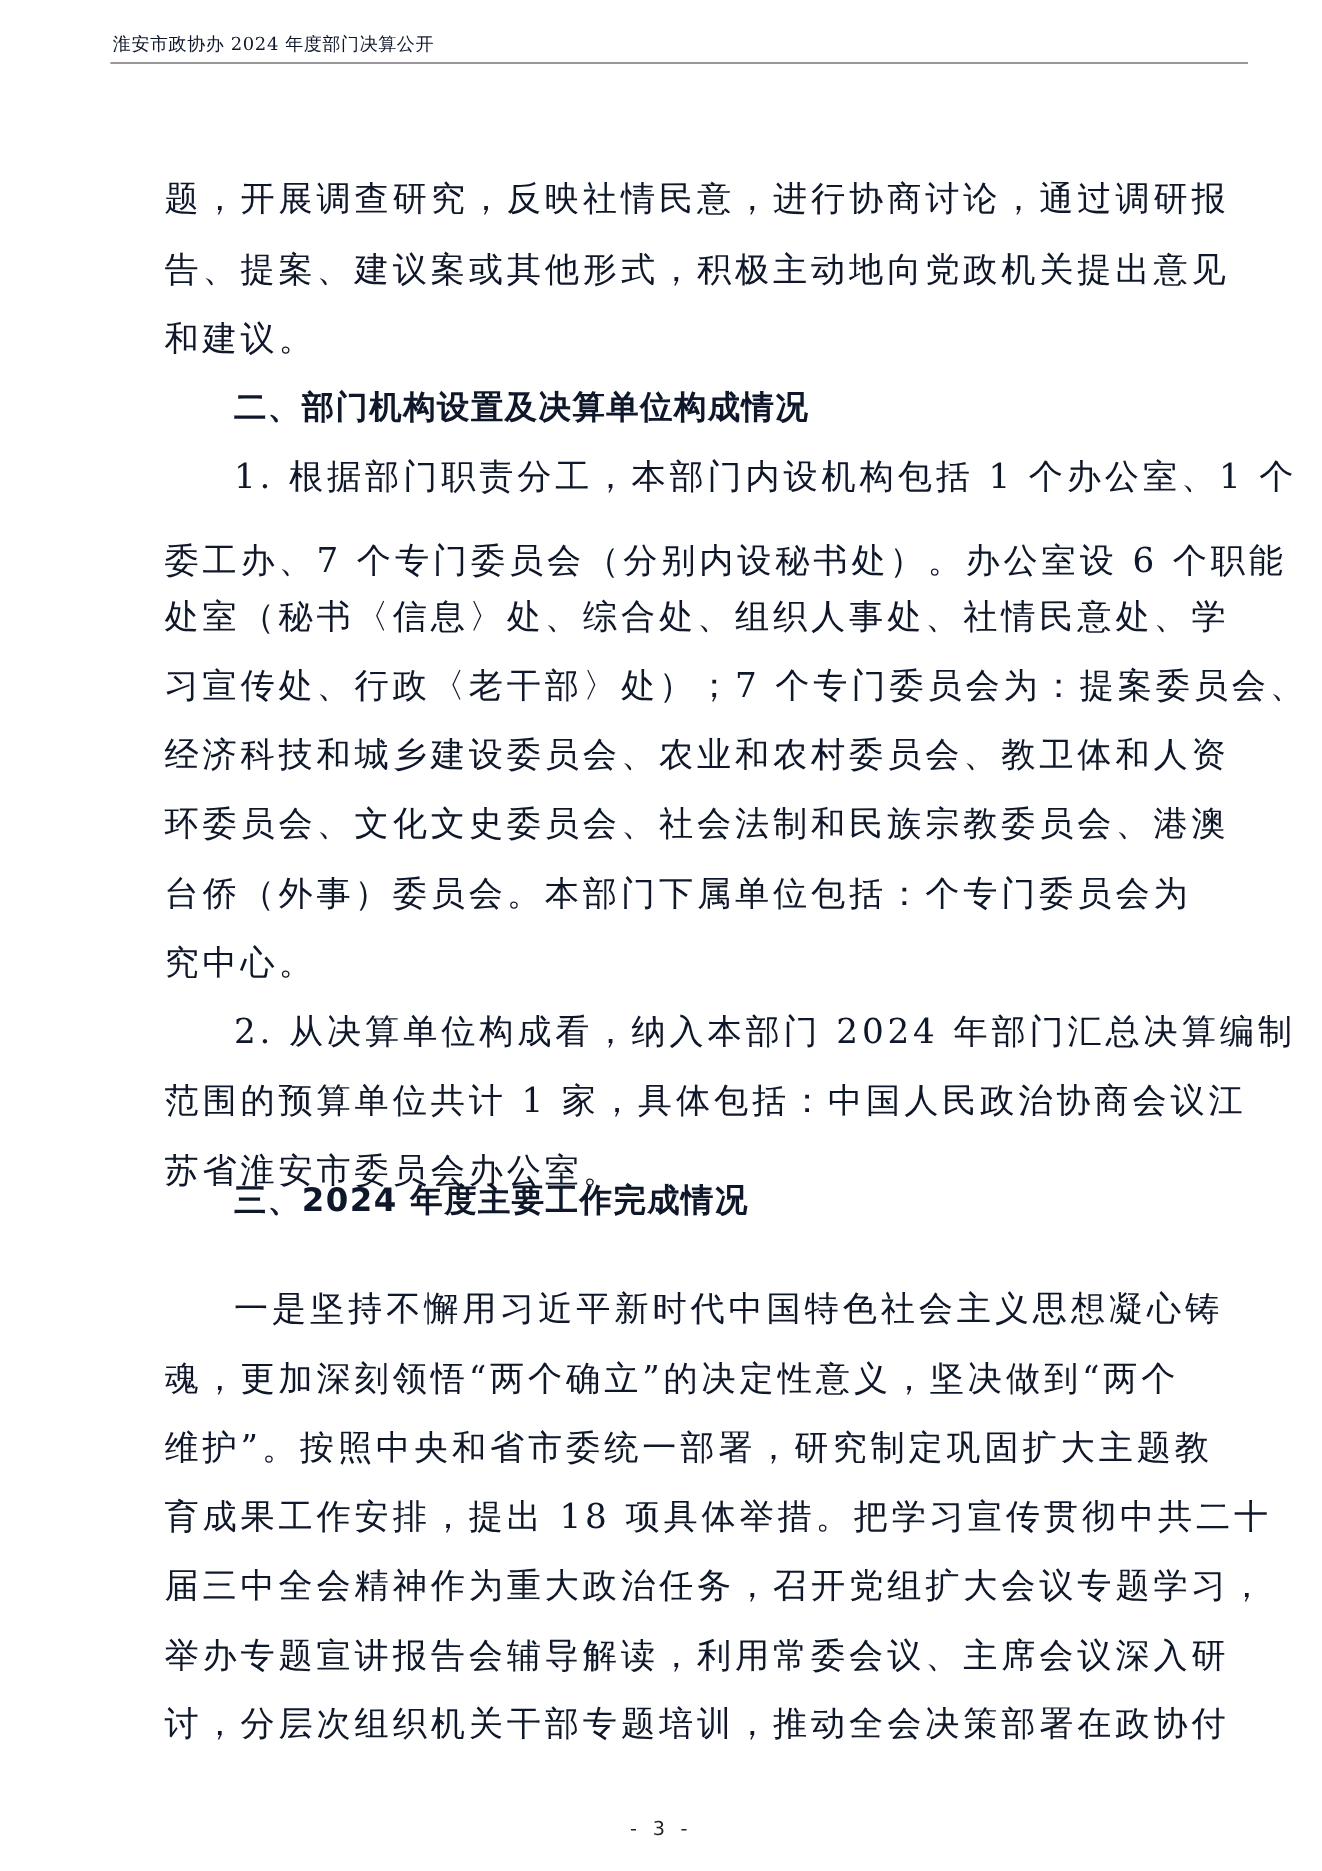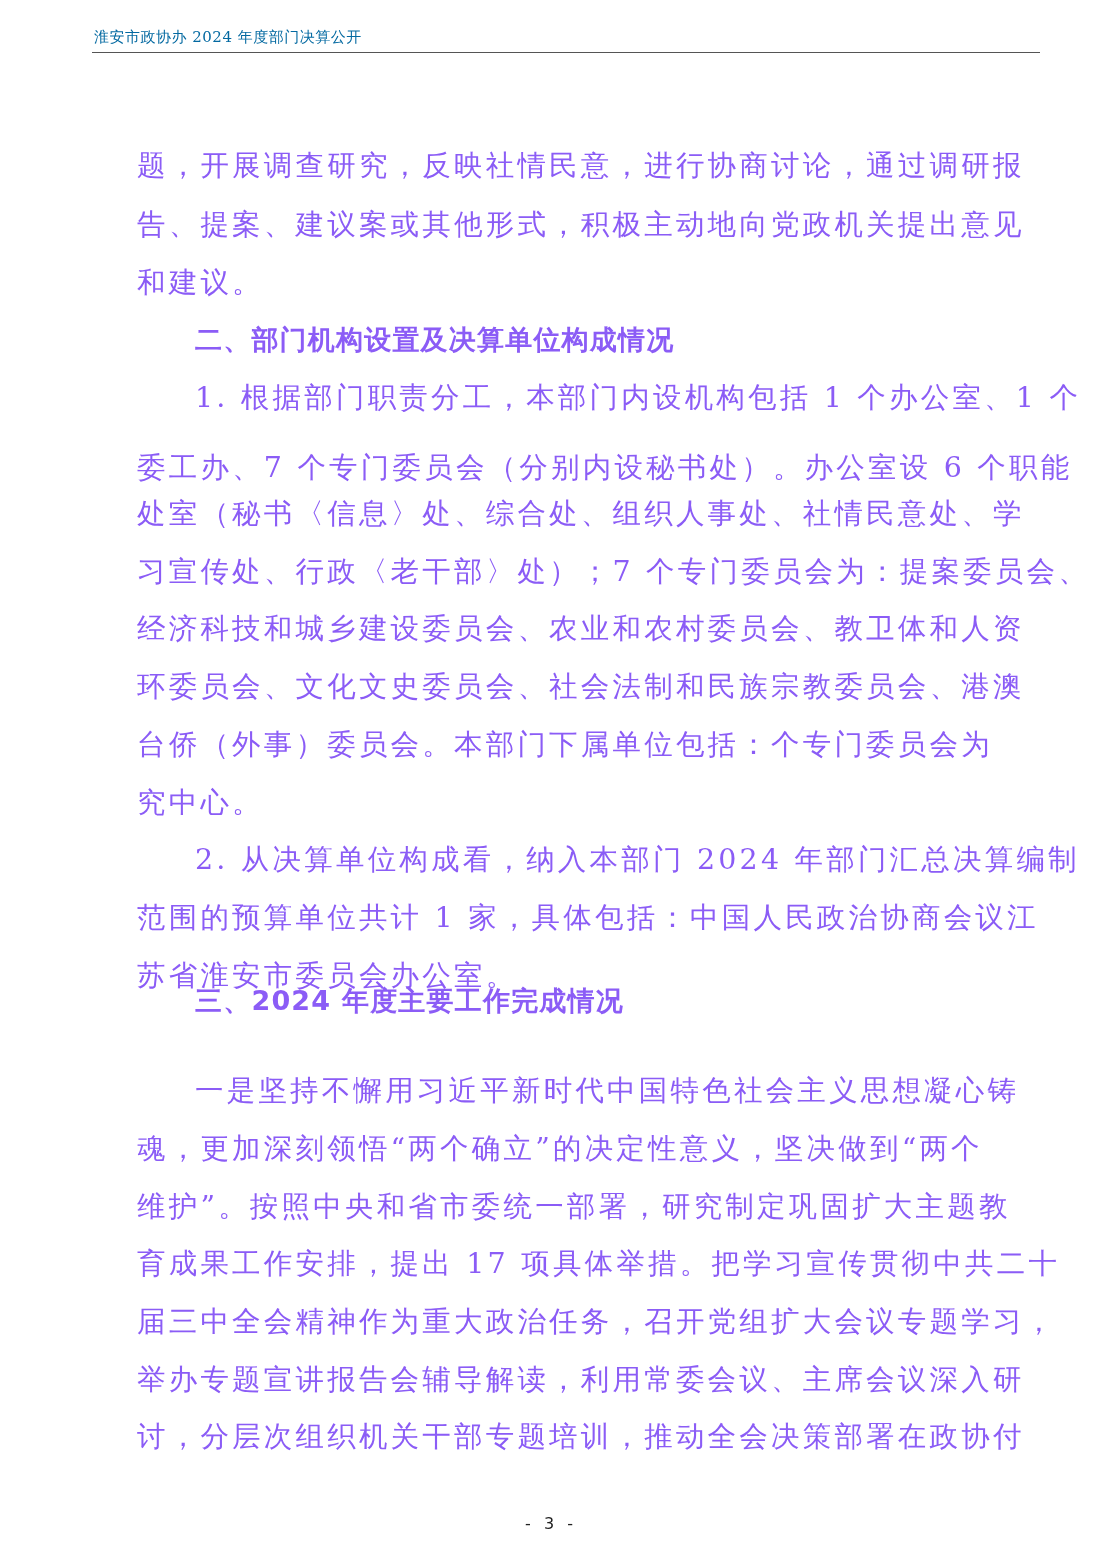--- a/index.html
+++ b/index.html
@@ -21,39 +21,39 @@
       top: 26px;
       width: 948px;
       height: 26px;
       border-bottom: 1.5px solid #555555;
     }
     .page-header-title {
       position: absolute;
       left: 2px;
       top: 2px;
       font-size: 15px;
-      color: #0369a1;
+      color: #0f172a;
       letter-spacing: 0.5px;
       font-family: "DejaVu Serif", "Liberation Serif", serif;
     }
     .content {
       position: absolute;
       left: 137px;
       top: 0;
       width: 860px;
     }
     .line {
       position: absolute;
       left: 0;
       white-space: nowrap;
       font-size: 28.5px;
       line-height: 34px;
       height: 34px;
       letter-spacing: 3.2px;
-      color: #8b5cf6;
+      color: #0f172a;
     }
     .line.indent { left: 58px; }
     .heading {
       font-family: "DejaVu Sans", "Liberation Sans", sans-serif;
       font-weight: bold;
       letter-spacing: 1.2px;
       font-size: 27px;
     }
     .page-number {
       position: absolute;
@@ -92,19 +92,19 @@
 
   <div class="line indent" style="top:843px">2. 从决算单位构成看，纳入本部门 2024 年部门汇总决算编制</div>
   <div class="line" style="top:901px">范围的预算单位共计 1 家，具体包括：中国人民政治协商会议江</div>
   <div class="line" style="top:959px">苏省淮安市委员会办公室。</div>
 
   <div class="line indent heading" style="top:984px">三、2024 年度主要工作完成情况</div>
 
   <div class="line indent" style="top:1074px">一是坚持不懈用习近平新时代中国特色社会主义思想凝心铸</div>
   <div class="line" style="top:1132px">魂，更加深刻领悟“两个确立”的决定性意义，坚决做到“两个</div>
   <div class="line" style="top:1190px">维护”。按照中央和省市委统一部署，研究制定巩固扩大主题教</div>
-  <div class="line" style="top:1247px">育成果工作安排，提出 17 项具体举措。把学习宣传贯彻中共二十</div>
+  <div class="line" style="top:1247px">育成果工作安排，提出 18 项具体举措。把学习宣传贯彻中共二十</div>
   <div class="line" style="top:1305px">届三中全会精神作为重大政治任务，召开党组扩大会议专题学习，</div>
   <div class="line" style="top:1363px">举办专题宣讲报告会辅导解读，利用常委会议、主席会议深入研</div>
   <div class="line" style="top:1420px">讨，分层次组织机关干部专题培训，推动全会决策部署在政协付</div>
 </div>
 
 <div class="page-number">- 3 -</div>
 
 </body></html>

